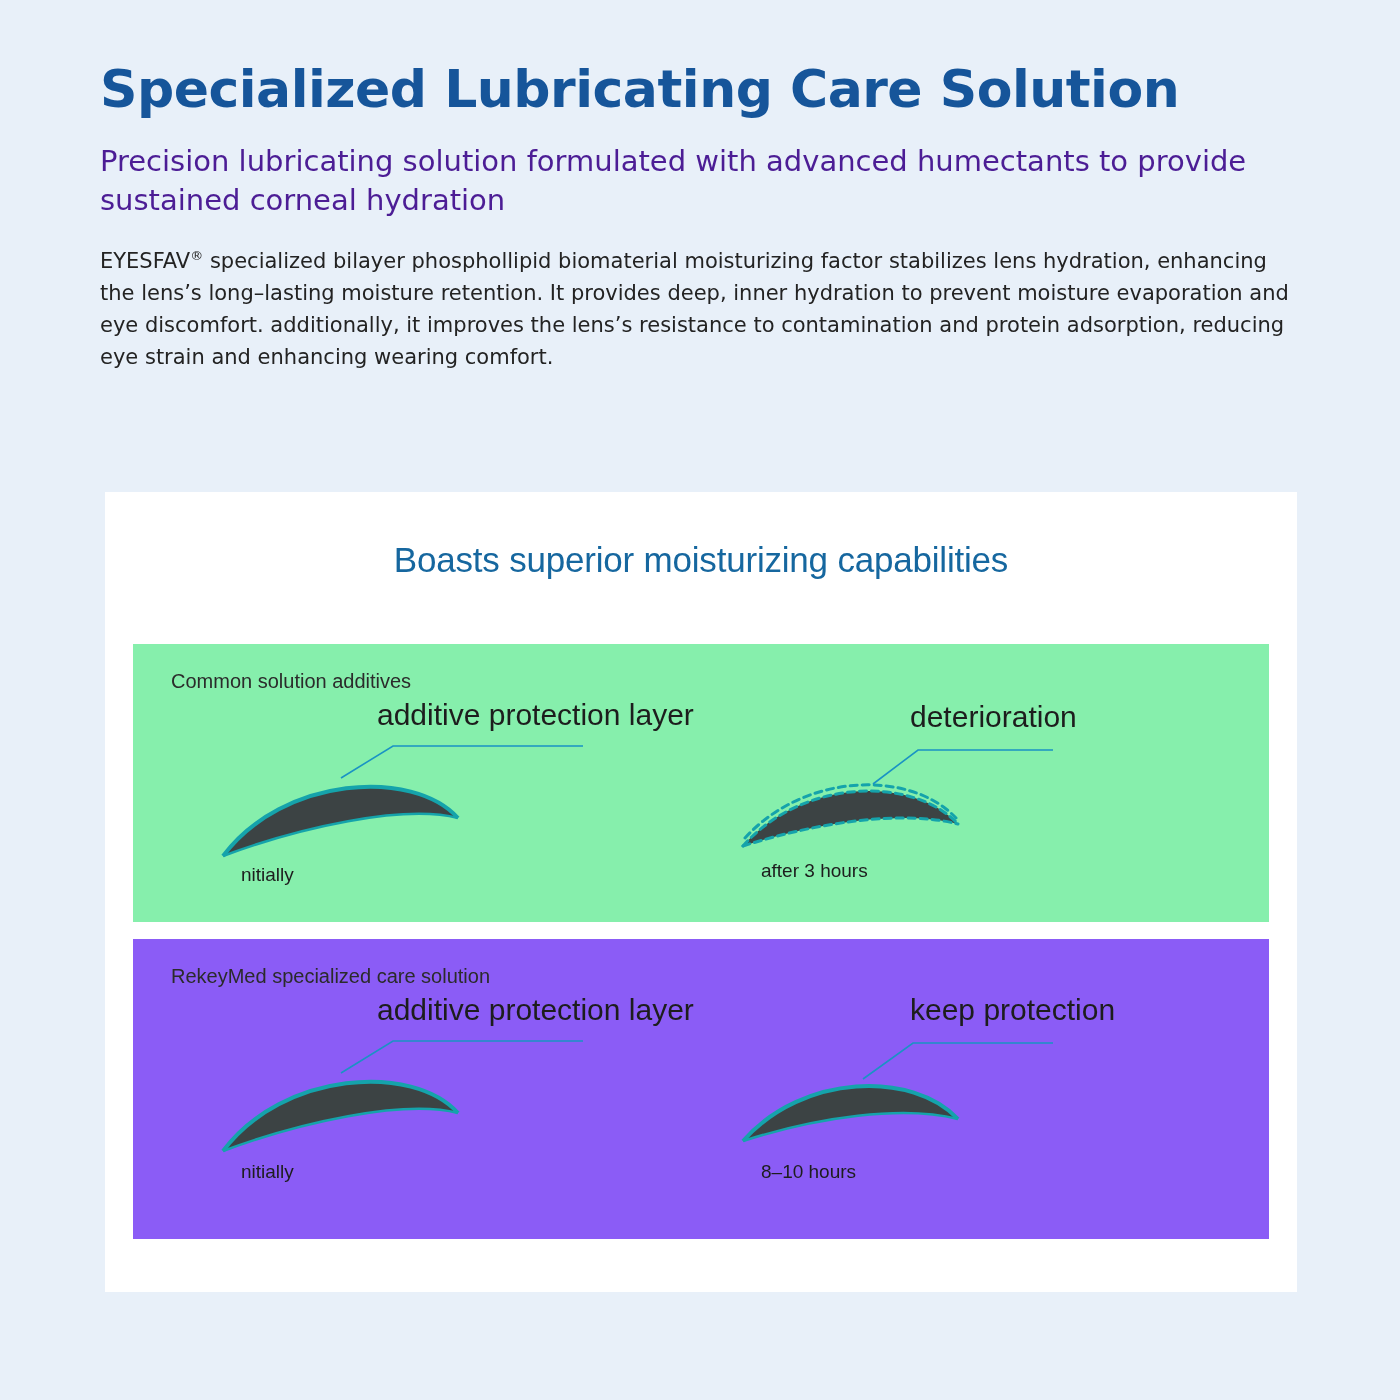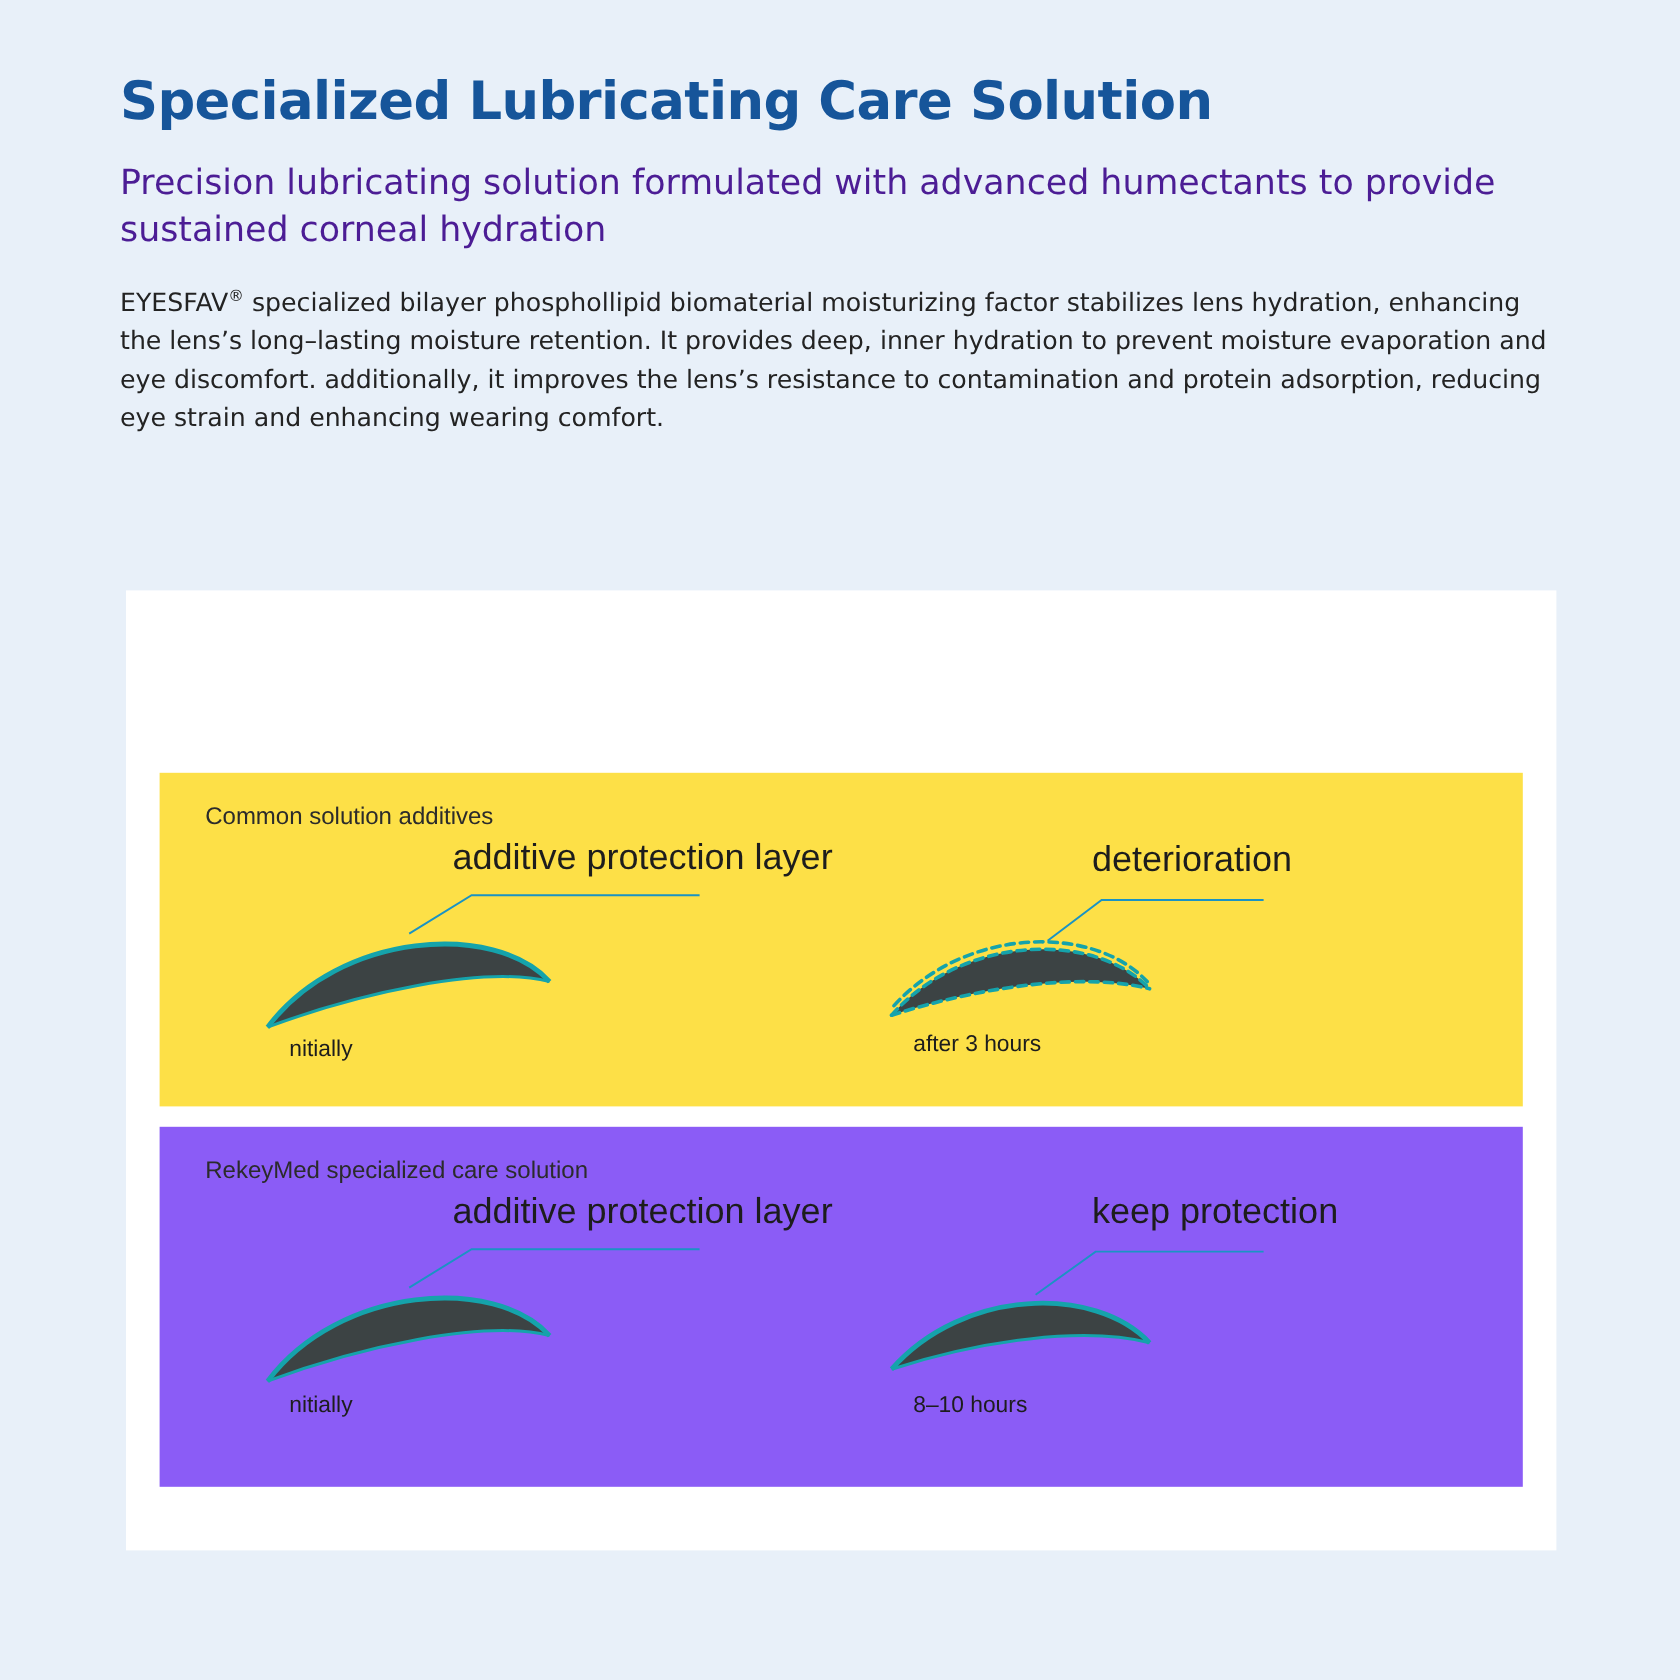--- a/index.html
+++ b/index.html
@@ -14,21 +14,21 @@
     overflow: hidden;
   }
   .page {
     position: relative;
     width: 1400px;
     height: 1400px;
     box-sizing: border-box;
     padding: 60px 100px 0 100px;
   }
   .title {
-    font-size: 44px;
+    font-size: 52px;
     font-weight: bold;
     color: #16559a;
     letter-spacing: -0.5px;
     line-height: 1.15;
     margin: 0 0 22px 0;
   }
   .subtitle {
     font-size: 29px;
     color: #4c1d95;
     line-height: 1.35;
@@ -66,21 +66,21 @@
   }
   .compare-block {
     position: absolute;
     left: 28px;
     width: 1136px;
     box-sizing: border-box;
   }
   .block-common {
     top: 152px;
     height: 278px;
-    background: #fde047;
+    background: #86efac;
   }
   .block-rekey {
     top: 447px;
     height: 300px;
     background: #8b5cf6;
   }
   .block-label {
     position: absolute;
     left: 38px;
     top: 26px;
@@ -123,20 +123,21 @@
 <div class="page">
 
   <h1 class="title">Specialized Lubricating Care Solution</h1>
 
   <p class="subtitle">Precision lubricating solution formulated with advanced humectants to provide sustained corneal hydration</p>
 
   <p class="body-copy"><span>EYESFAV</span><sup>®</sup><span> specialized bilayer phosphollipid biomaterial moisturizing factor stabilizes lens hydration, enhancing the lens’s long–lasting moisture retention. It provides deep, inner hydration to prevent moisture evaporation and eye discomfort. additionally, it improves the lens’s resistance to contamination and protein adsorption, reducing eye strain and enhancing wearing comfort.</span></p>
 
   <div class="panel">
 
+    <div class="panel-title">Boasts superior moisturizing capabilities</div>
 
     <div class="compare-block block-common">
       <div class="block-label">Common solution additives</div>
 
       <div class="lens-cell cell-left">
         <svg class="lens-svg" width="500" height="210" viewBox="0 0 500 210">
           <path d="M60 150 C 120 70, 250 62, 295 112 C 240 98, 135 122, 60 150 Z" fill="#3c4344"></path>
           <path d="M60 150 C 120 70, 250 62, 295 112" fill="none" stroke="#15a3ab" stroke-width="4"></path>
           <path d="M60 150 C 135 122, 240 98, 295 112" fill="none" stroke="#15a3ab" stroke-width="2.5"></path>
           <path d="M178 72 L 230 40 L 420 40" fill="none" stroke="#1a93c4" stroke-width="1.6"></path>

